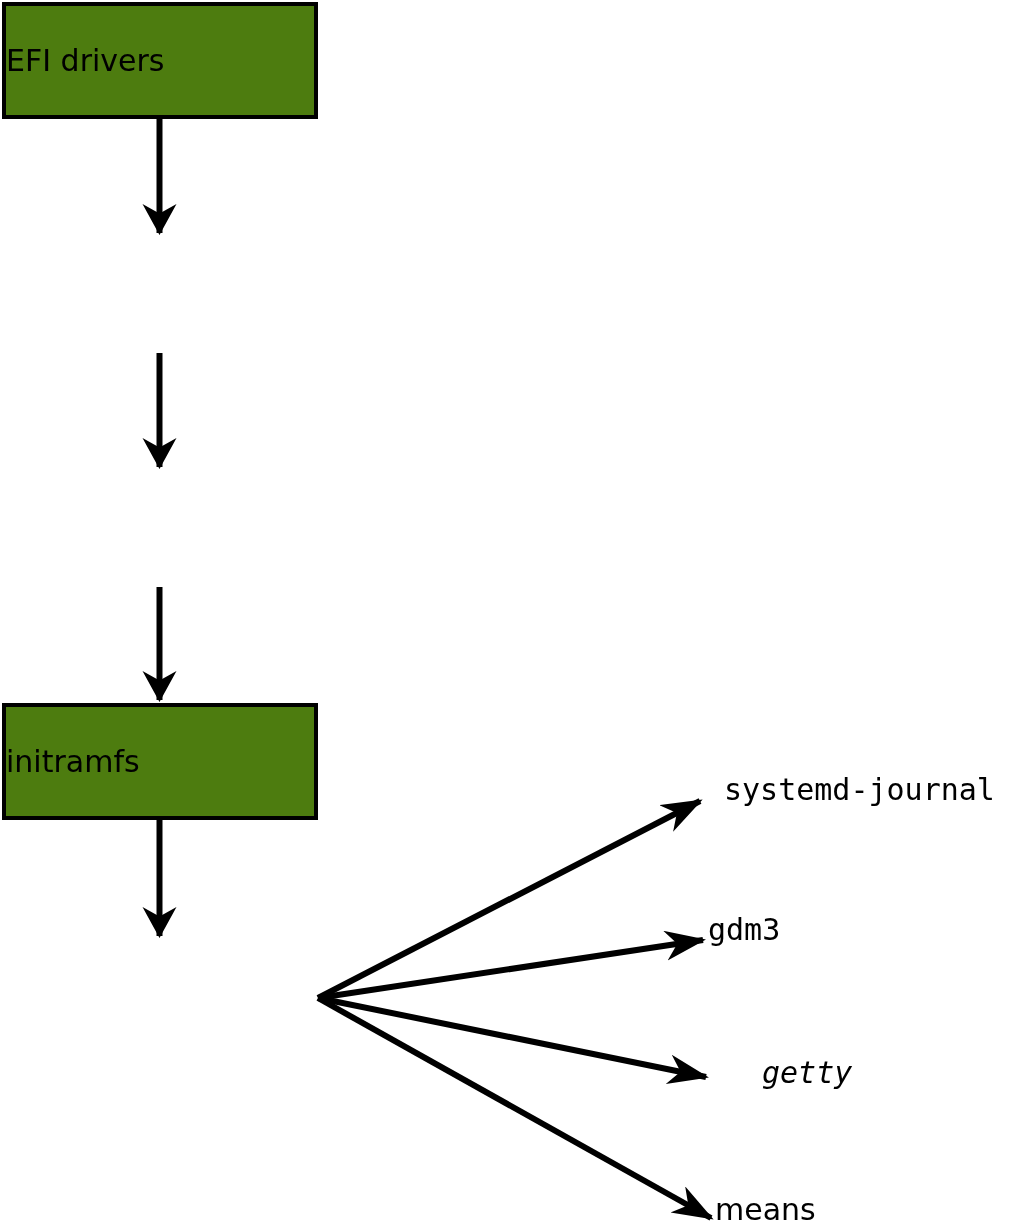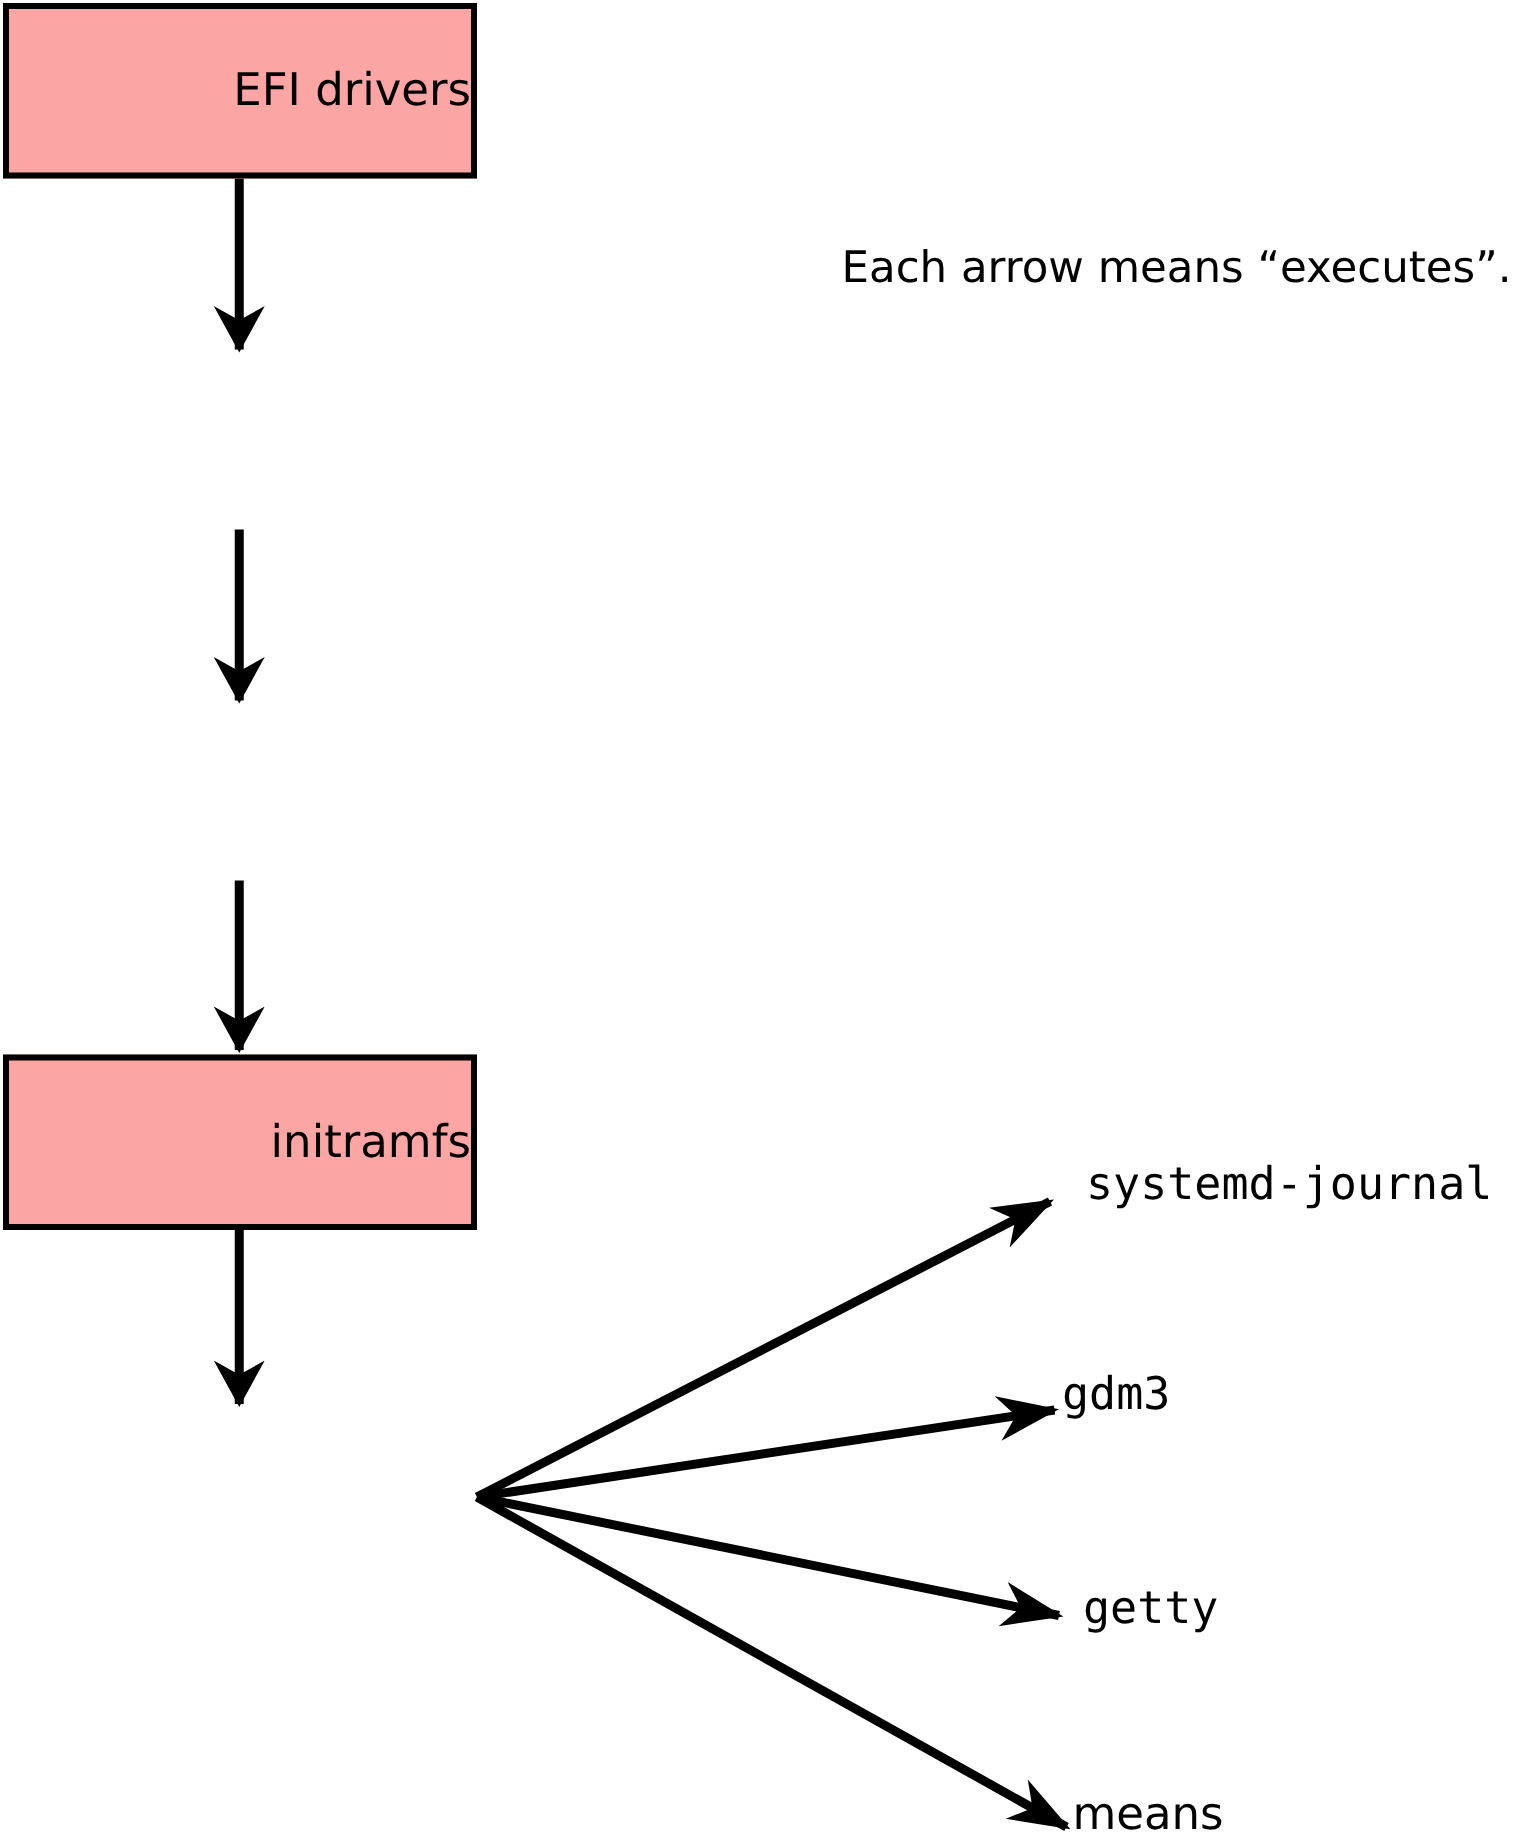--- a/index.html
+++ b/index.html
@@ -24,24 +24,24 @@
     height: 1230px;
     display: block;
   }
   .node {
     position: absolute;
     left: 2px;
     width: 316px;
     height: 117px;
     box-sizing: border-box;
     border: 4px solid #000000;
-    background: #fca5a5;
+    background: #4d7c0f;
     display: flex;
     align-items: center;
-    justify-content: flex-end;
+    justify-content: flex-start;
   }
   .node .label {
     font-size: 30px;
     line-height: 1;
     white-space: nowrap;
   }
   .node-efi        { top: 2px; }
   .node-bootloader { top: 236px; }
   .node-kernel     { top: 470px; }
   .node-initramfs  { top: 703px; }
@@ -59,21 +59,21 @@
   .spawn-label {
     position: absolute;
     font-family: "DejaVu Sans Mono", monospace;
     font-size: 30px;
     line-height: 36px;
     white-space: nowrap;
     text-align: right;
   }
   .spawn-journal { left: 724px; top: 772px; }
   .spawn-gdm3    { left: 708px; top: 912px; }
-  .spawn-getty   { left: 722px; top: 1055px; }
+  .spawn-getty   { left: 762px; top: 1055px; font-style: italic; }
   .spawn-sshd    { left: 715px; top: 1192px; font-family: "DejaVu Sans", sans-serif; }
 </style>
 </head>
 <body>
 
 <div class="canvas">
 
   <svg class="arrows" viewBox="0 0 1023 1230" xmlns="http://www.w3.org/2000/svg">
     <defs>
       <marker id="headV" markerUnits="userSpaceOnUse" markerWidth="38" markerHeight="38" refX="29" refY="17" orient="auto">
@@ -95,20 +95,19 @@
     <line x1="318" y1="998" x2="711" y2="1218" stroke="#000000" stroke-width="6" marker-end="url(#headD)"></line>
   </svg>
 
   <div class="node node-efi">
     <span class="label">EFI drivers</span>
   </div>
   <div class="node node-initramfs">
     <span class="label">initramfs</span>
   </div>
 
-  <div class="caption">Each arrow means “executes”.</div>
 
   <div class="spawn-label spawn-journal">systemd-journal</div>
   <div class="spawn-label spawn-gdm3">gdm3</div>
   <div class="spawn-label spawn-getty">getty</div>
   <div class="spawn-label spawn-sshd">means</div>
 
 </div>
 
 </body></html>

